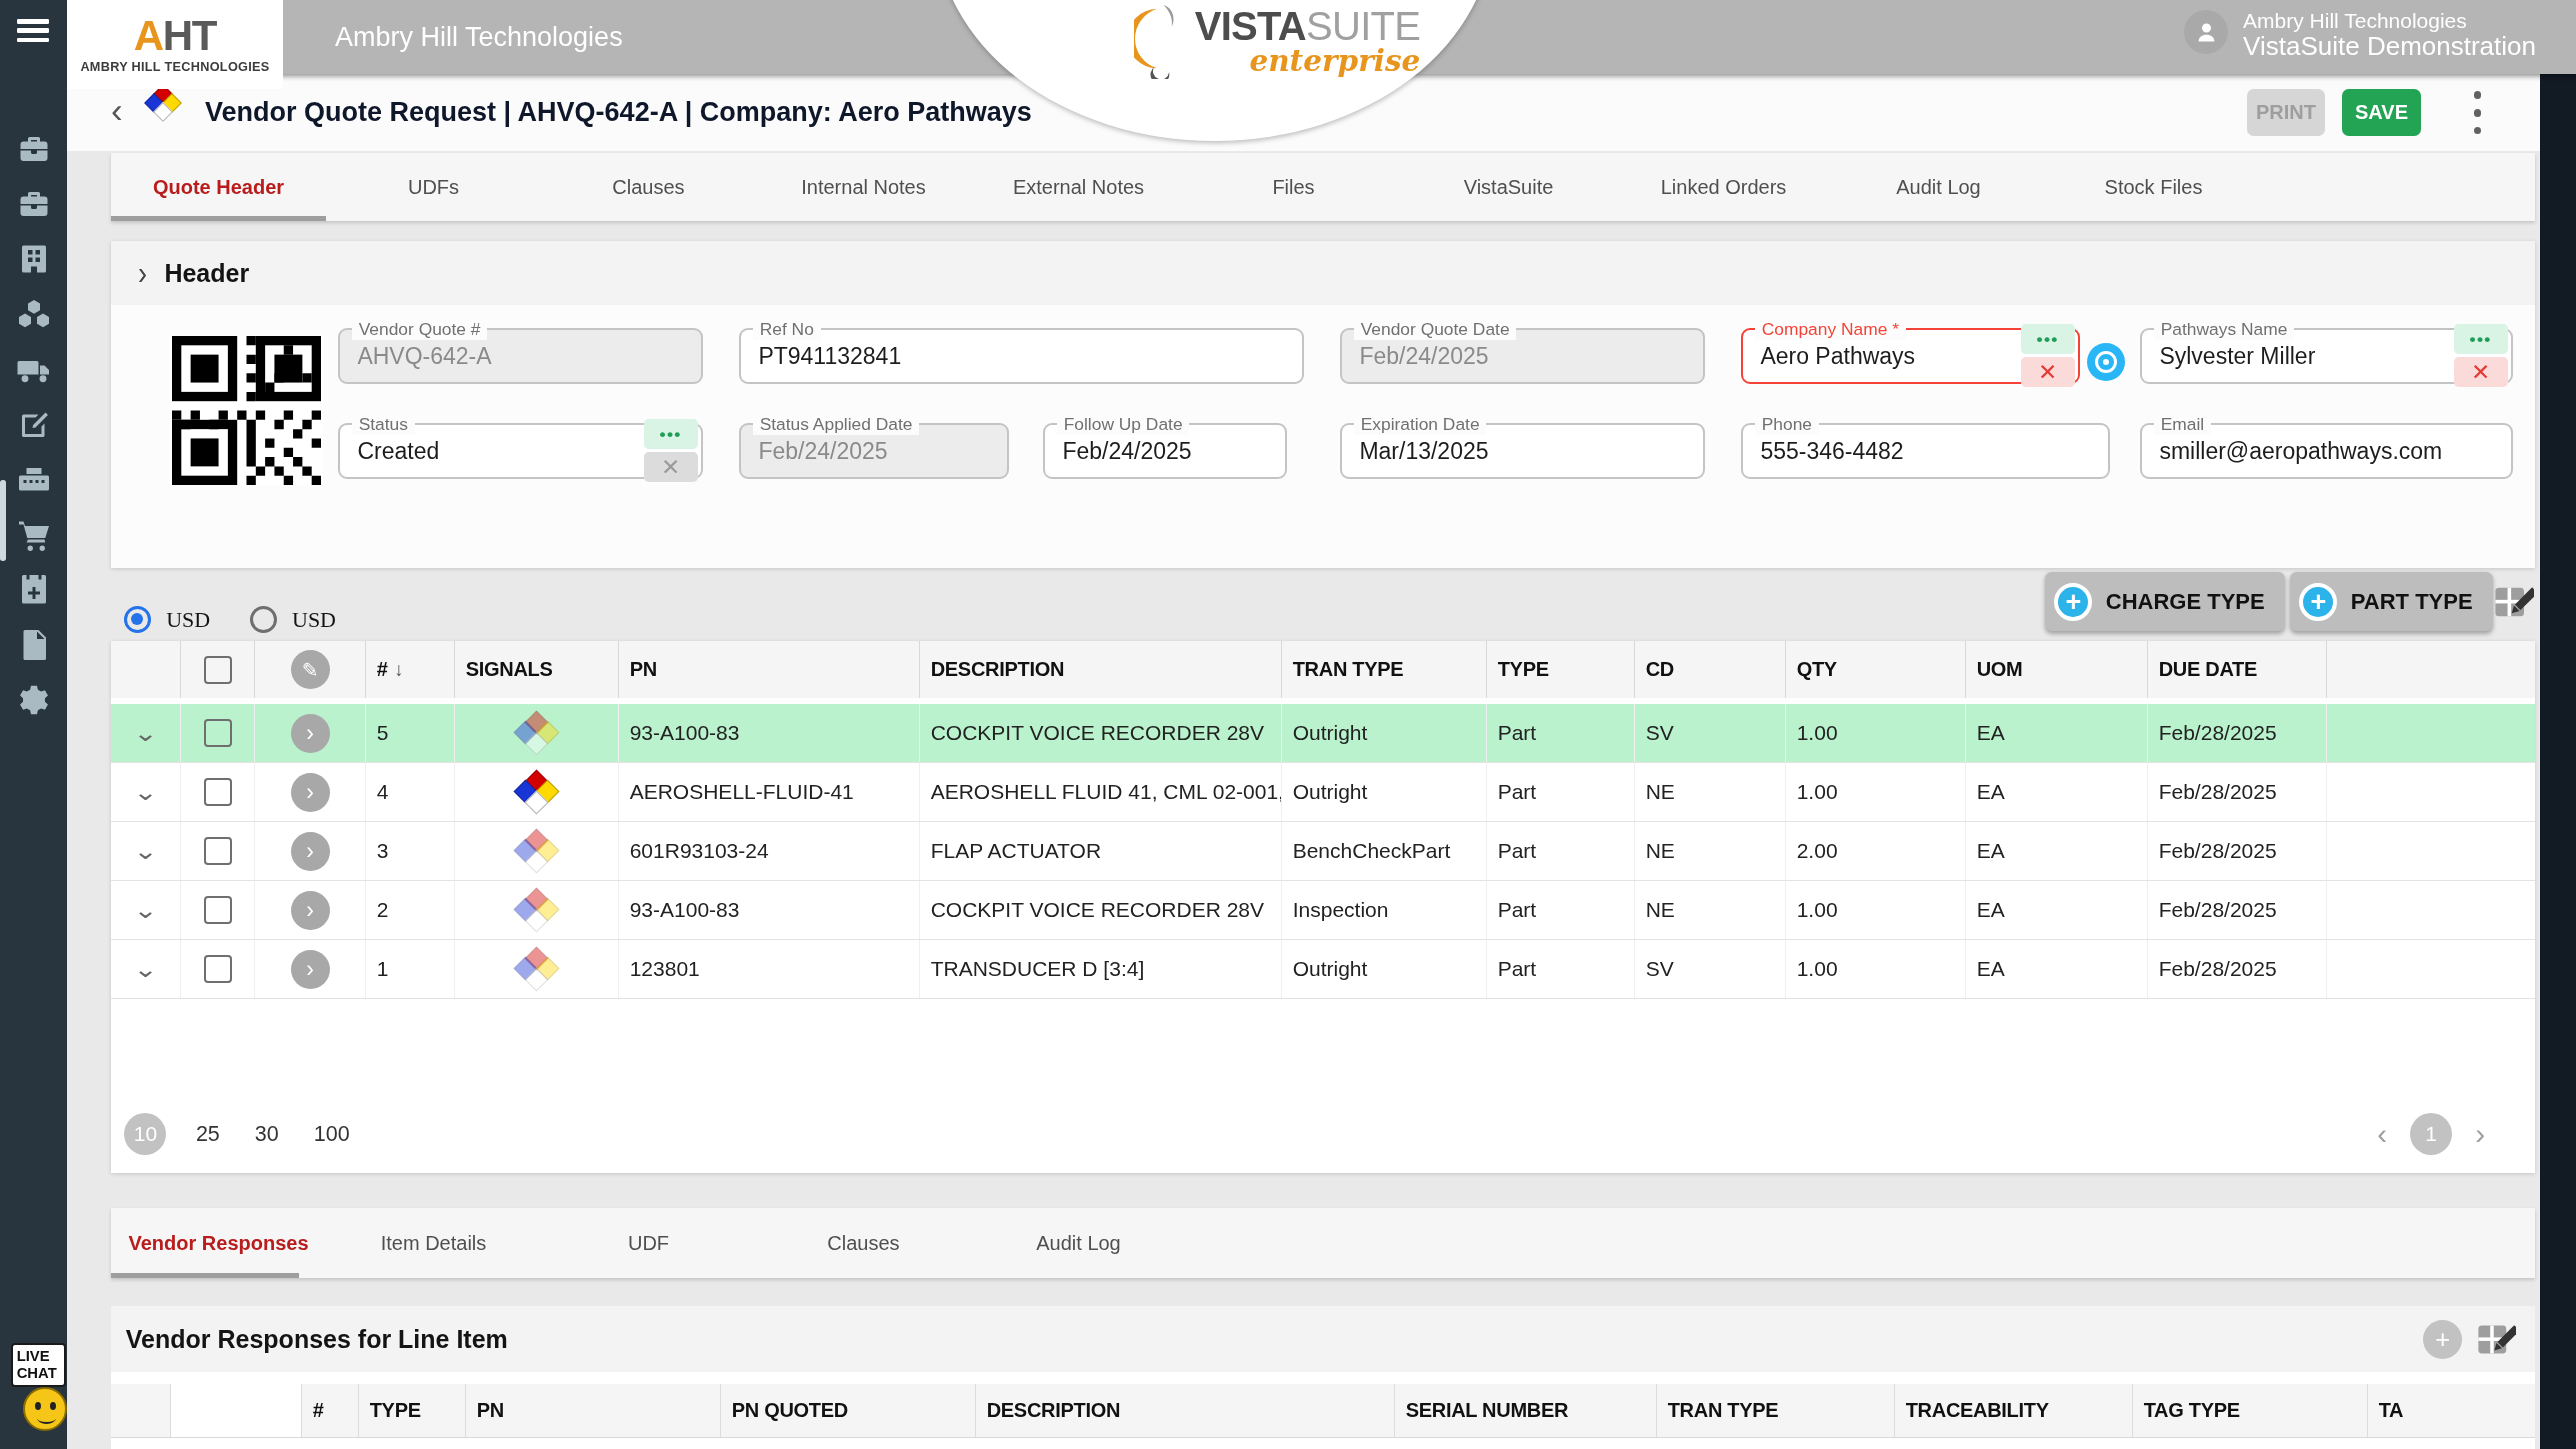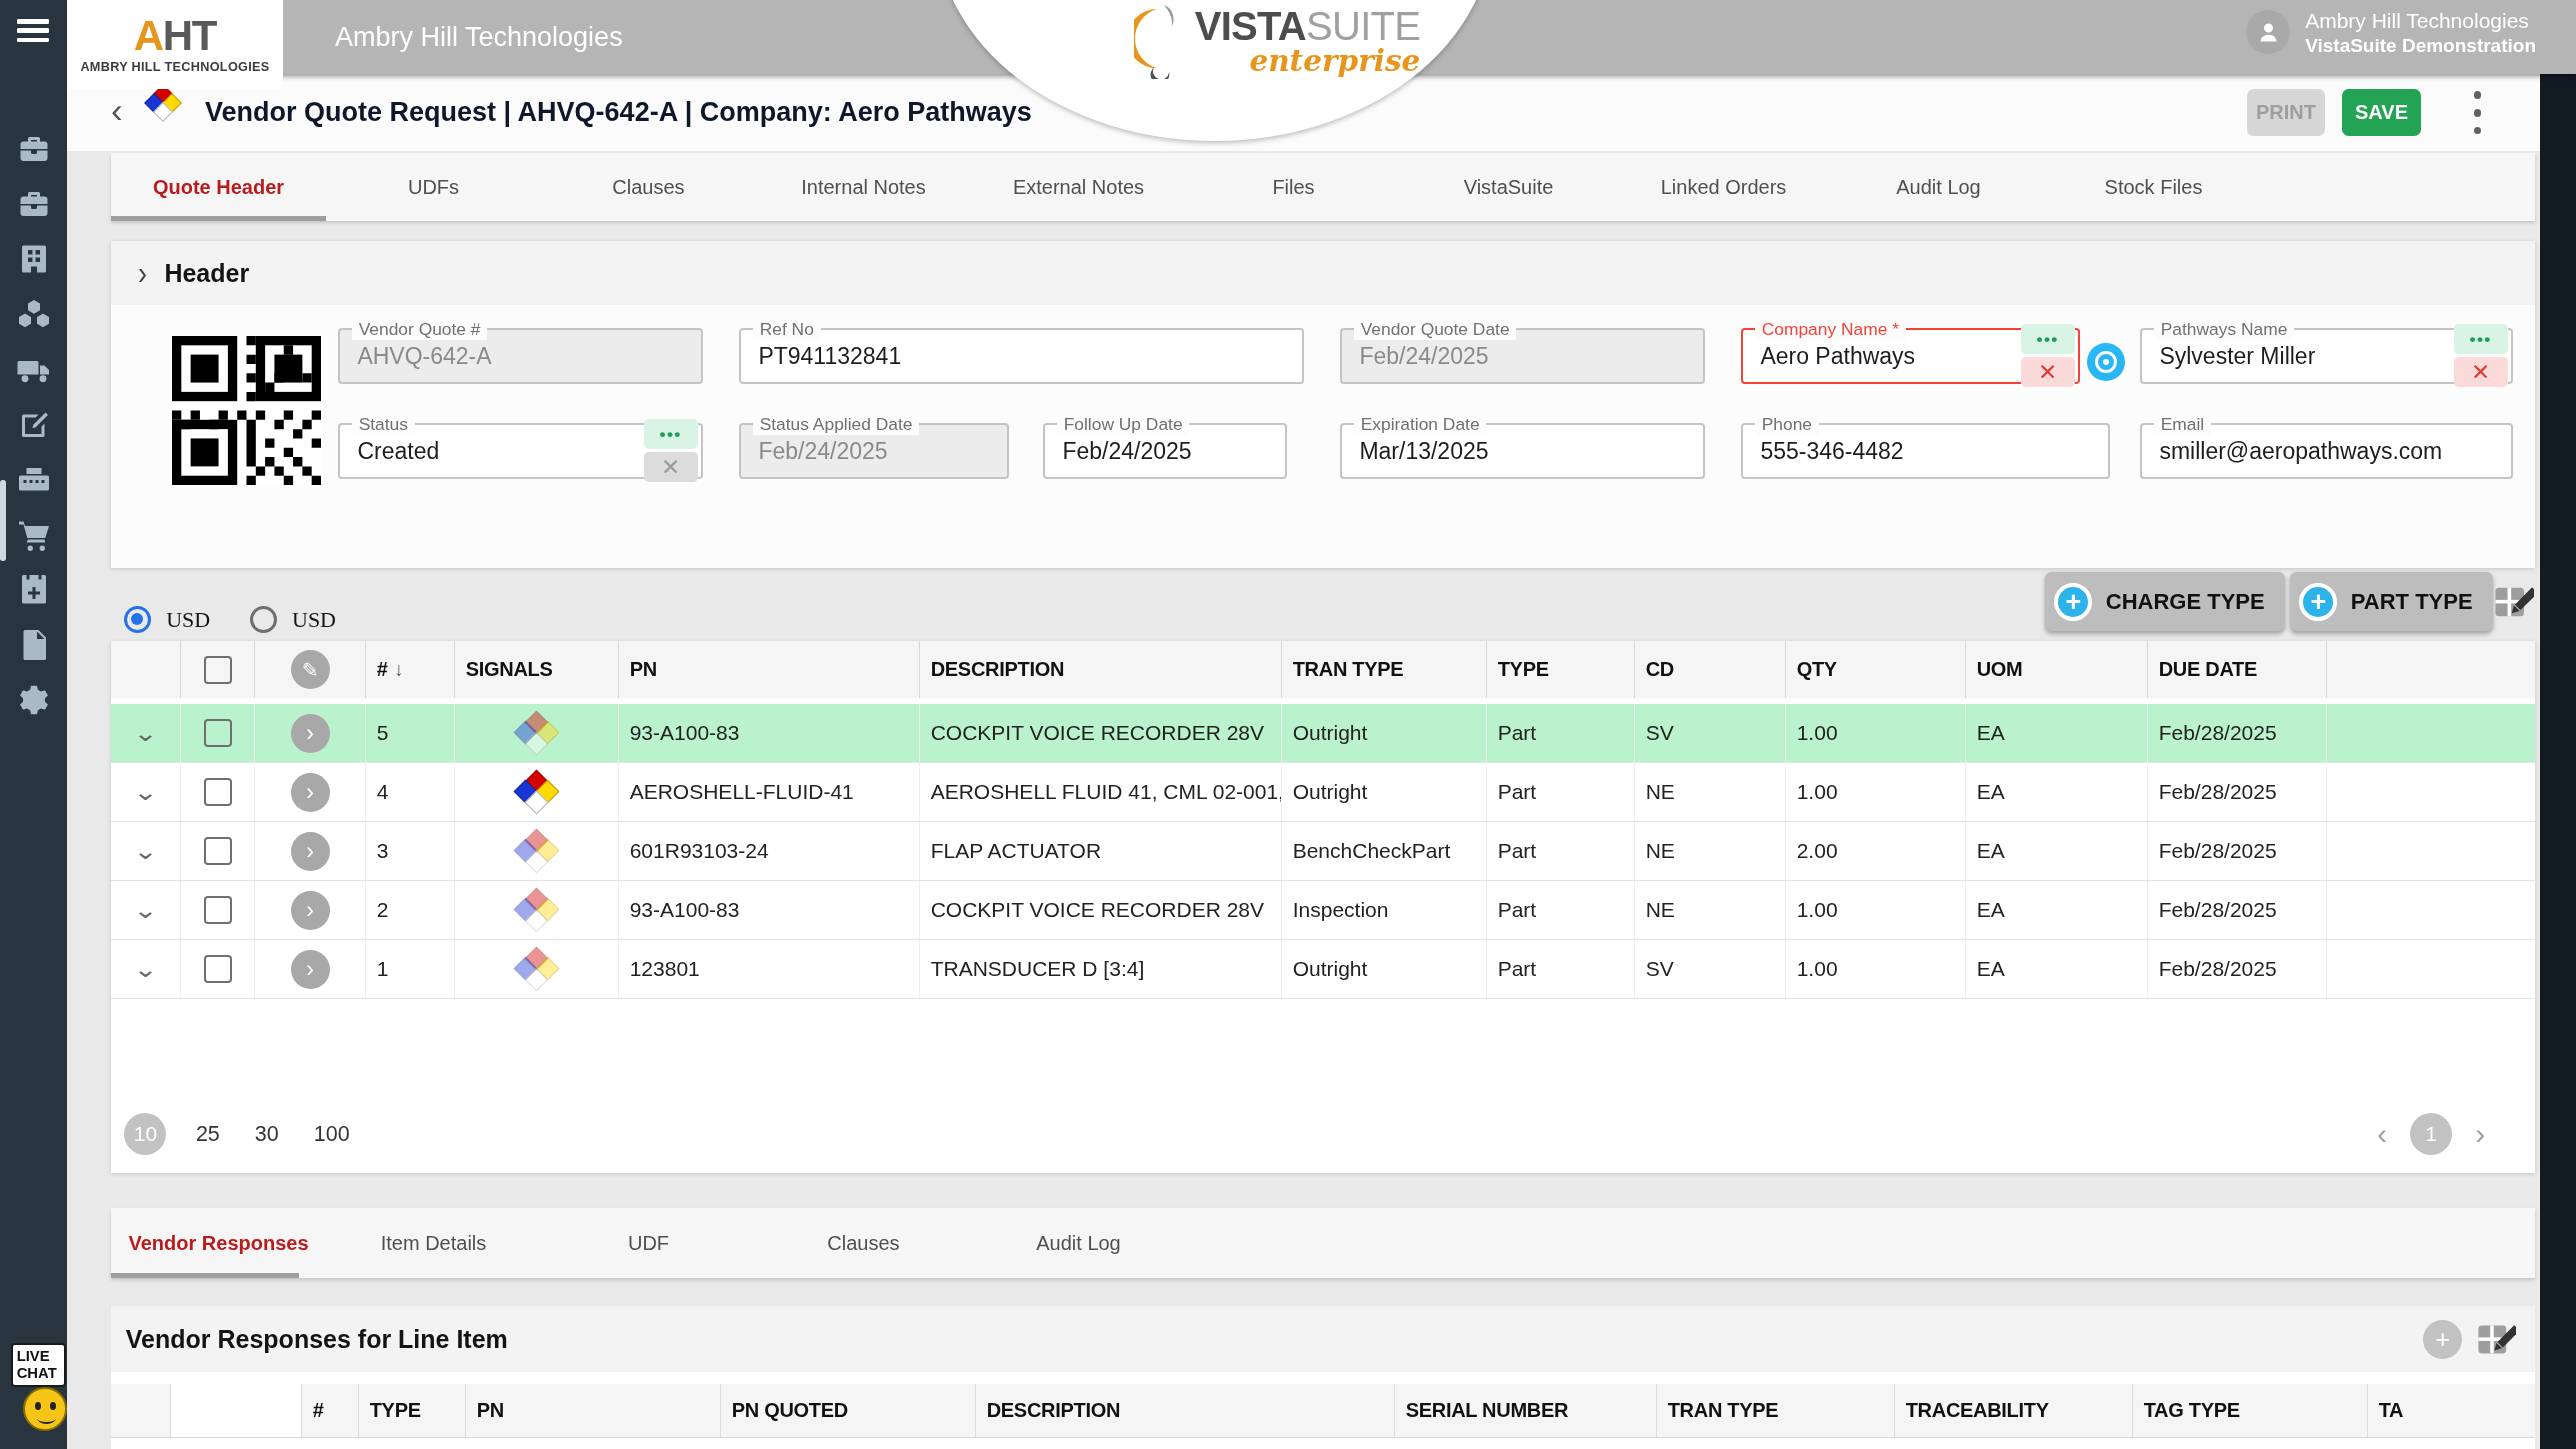--- a/index.html
+++ b/index.html
@@ -24,21 +24,21 @@
   .vs-logo{position:absolute;left:1134px;top:5.4px;z-index:12;display:flex;align-items:flex-start;}
   .vs-text{margin-left:6.7px;}
   .vs-main{font-size:40px;letter-spacing:-0.7px;line-height:42px;}
   .vs-main .v1{color:#4d4d4d;font-weight:800;} .vs-main .v2{color:#a0a0a0;font-weight:400;}
   .vs-sub{text-align:right;color:#e8951d;font-size:29.5px;font-weight:700;font-style:italic;line-height:27px;font-family:"DejaVu Serif",serif;}
   .userblock{position:absolute;right:40px;top:6.7px;display:flex;align-items:center;z-index:12;}
   .avatar{width:44px;height:44px;border-radius:50%;background:#a9a9a9;display:flex;align-items:center;justify-content:center;margin-right:14.8px;}
   .avatar svg{width:27px;height:27px;fill:#fff;}
   .user-lines{color:#fff;}
   .user-org{font-size:21px;font-weight:400;line-height:27px;}
-  .user-name{font-size:19px;font-weight:700;line-height:24px;}
+  .user-name{font-size:26px;font-weight:400;line-height:24px;}
 
   
   .titlerow{position:absolute;left:67px;top:74px;right:36px;height:77px;background:#fbfbfb;z-index:5;}
   .back{position:absolute;left:44px;top:16px;font-size:35px;color:#555;line-height:40px;}
   .title-diamond{position:absolute;left:79px;top:12px;}
   .page-title{position:absolute;left:138px;top:0;height:77px;display:flex;align-items:center;font-size:27px;font-weight:700;color:#0f172a;}
   .btn-print{position:absolute;right:215px;top:14.8px;width:78px;height:47px;background:#d6d6d6;border-radius:6.7px;color:#9e9e9e;font-weight:700;font-size:20px;display:flex;align-items:center;justify-content:center;}
   .btn-save{position:absolute;right:119px;top:14.8px;width:79px;height:47px;background:#23a455;border-radius:6.7px;color:#fff;font-weight:700;font-size:20px;display:flex;align-items:center;justify-content:center;}
   .kebab{position:absolute;right:56px;top:17.4px;width:13.4px;height:43px;display:flex;flex-direction:column;justify-content:space-between;align-items:center;}
   .kebab i{width:7.4px;height:7.4px;border-radius:50%;background:#616161;}
@@ -49,21 +49,21 @@
   .tab.active{color:#b91c1c;font-weight:600;}
   .tabsrow .inkbar{position:absolute;left:0;bottom:0;width:215px;height:5.4px;background:#9e9e9e;}
 
   
   .hdr-card{position:absolute;left:111px;top:241px;width:2424px;height:327px;background:#fcfcfc;box-shadow:0 1.3px 4px rgba(0,0,0,.15);}
   .hdr-strip{position:absolute;left:0;top:0;right:0;height:64px;background:#f3f3f3;display:flex;align-items:center;}
   .hdr-chev{margin-left:27px;font-size:27px;color:#444;transform:scaleY(1.2);}
   .hdr-title{margin-left:17.4px;font-size:25px;font-weight:700;color:#141414;}
   .qr{position:absolute;left:59px;top:95px;width:153px;height:149px;background:#fff;}
 
-  .field{position:absolute;height:52px;border:2px solid #c4c4c4;border-radius:4px;background:#fff;}
+  .field{position:absolute;height:52px;border:2px solid #c4c4c4;border-radius:9px;background:#fff;}
   .field .flabel{position:absolute;top:-11.4px;left:12px;background:#fcfcfc;padding:0 6.7px;font-size:17.4px;color:#707070;white-space:nowrap;}
   .field .fvalue{position:absolute;left:17.4px;top:0;height:52px;display:flex;align-items:center;font-size:23px;color:#1d1d1d;white-space:nowrap;}
   .field.disabled{background:#ececec;}
   .field.disabled .fvalue{color:#8a8a8a;}
   .field.error{border-color:#f44336;}
   .field.error .flabel{color:#f44336;}
   .sidebtns{position:absolute;right:3.4px;top:-6px;width:54px;height:64px;}
   .sb{position:absolute;left:0;width:54px;height:30px;border-radius:4.7px;display:flex;align-items:center;justify-content:center;}
   .sb.dots{top:0;background:#d9f3e4;color:#1e9e57;font-size:17.4px;letter-spacing:1.3px;font-weight:700;}
   .sb.xred{top:33px;background:#fadbd9;color:#e53935;font-size:23px;}

